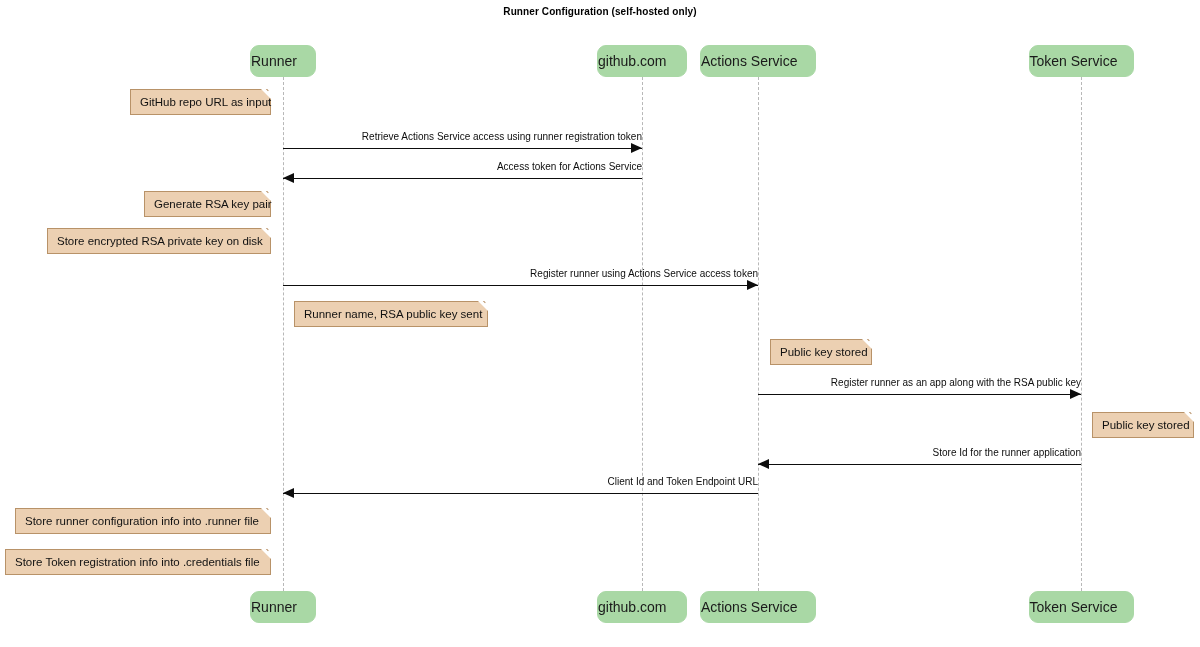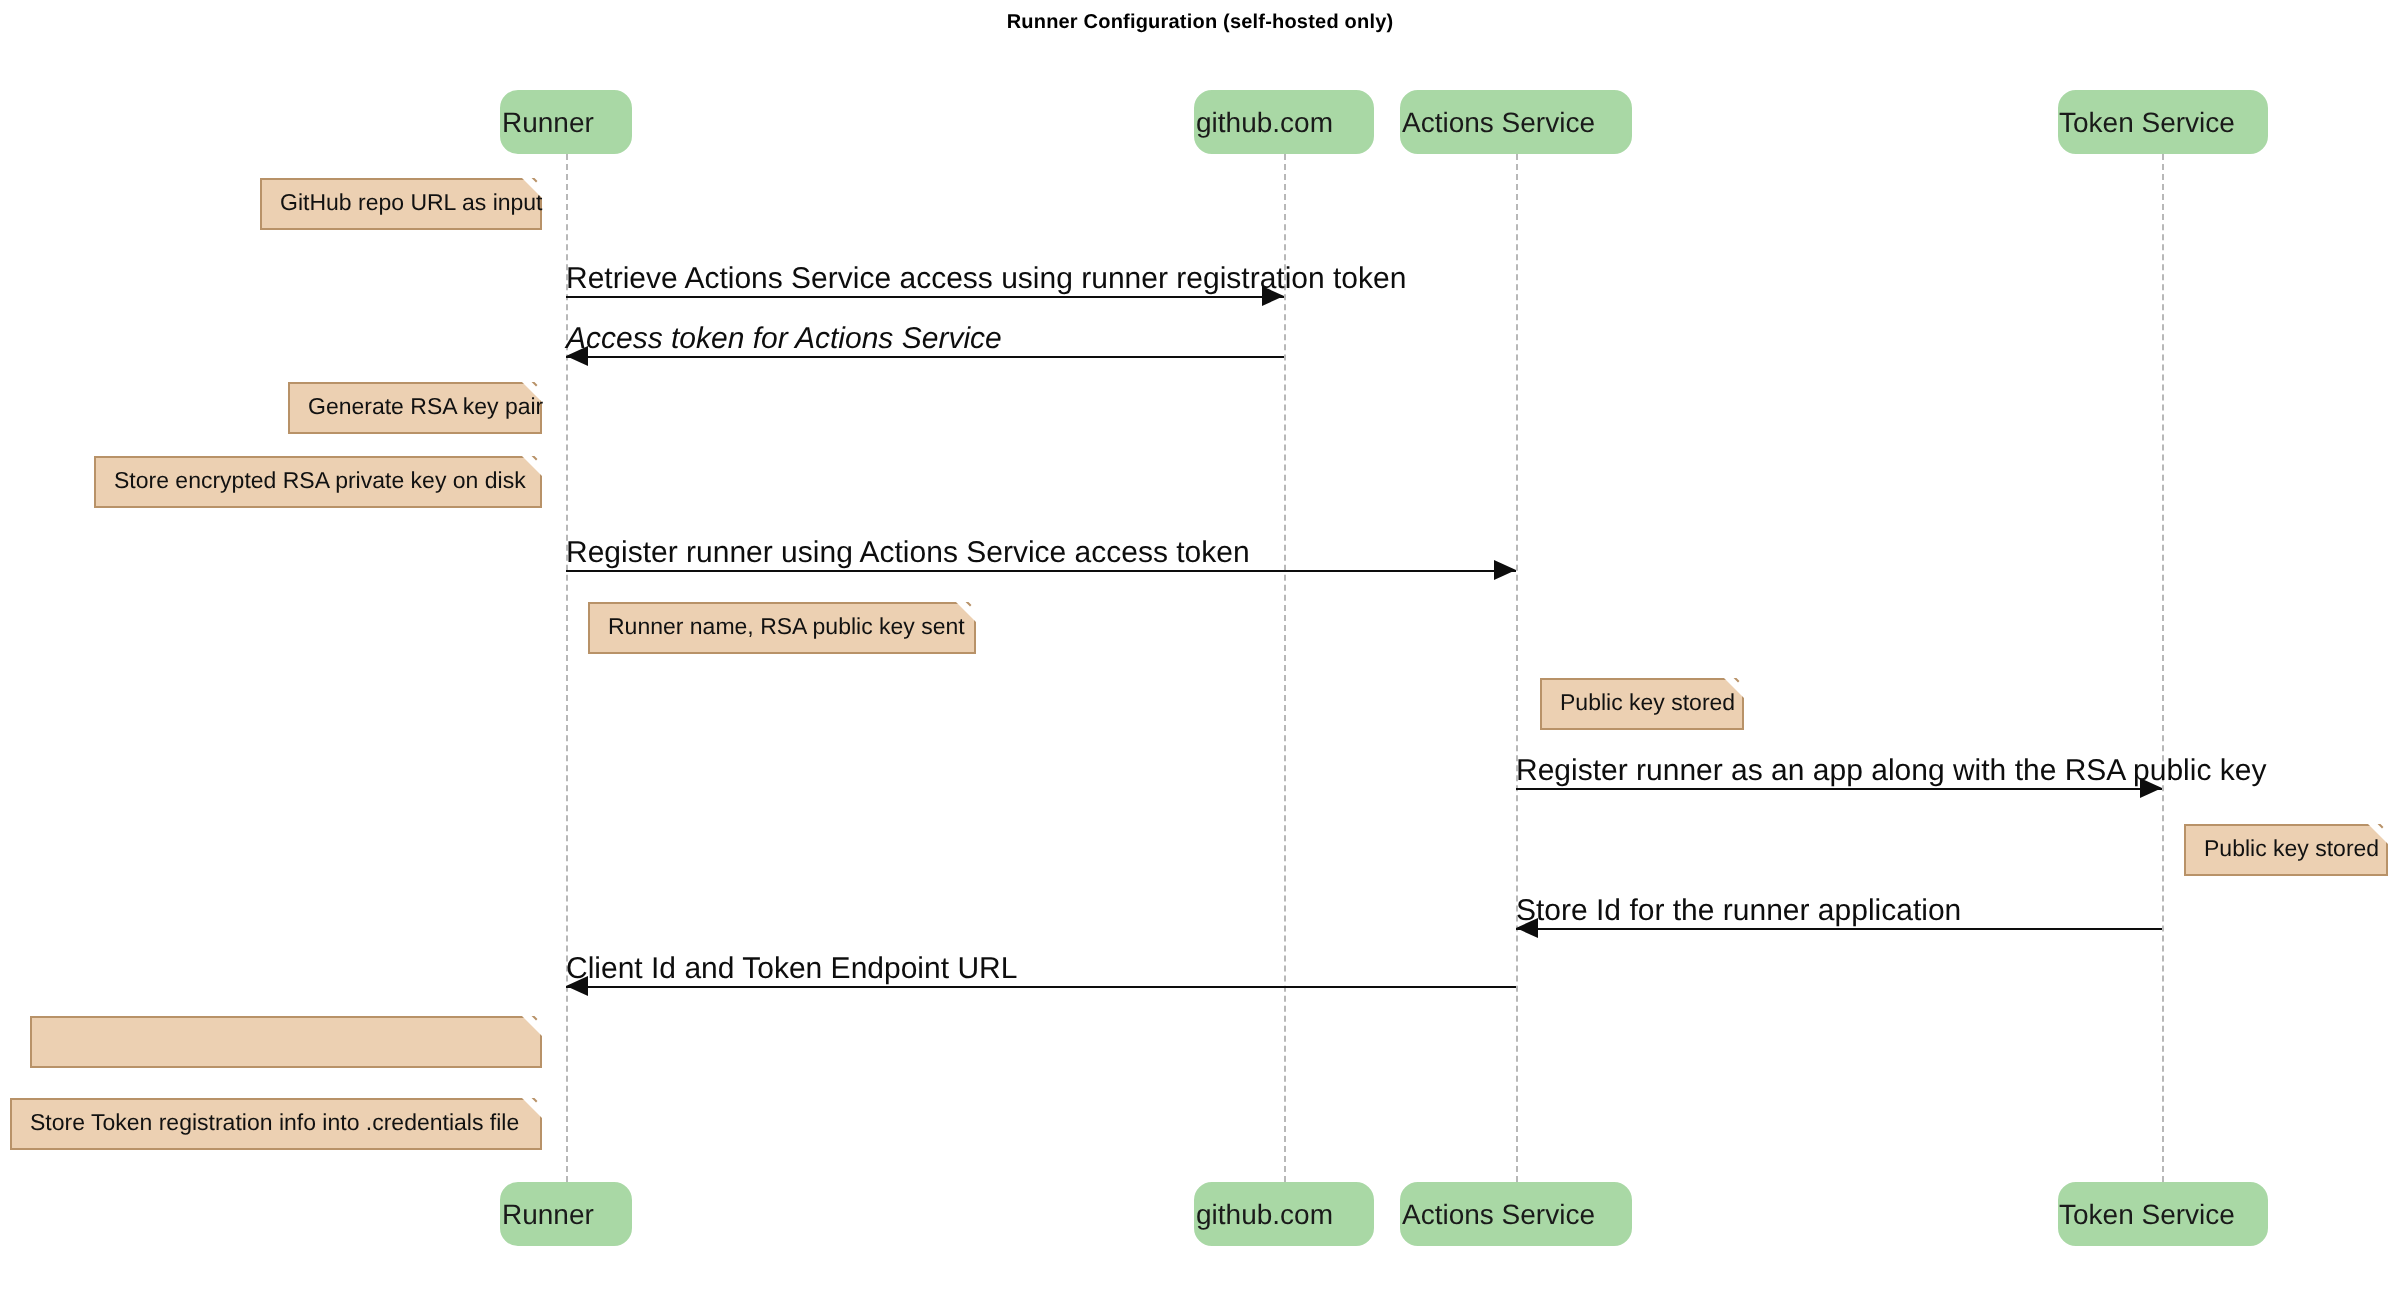--- a/index.html
+++ b/index.html
@@ -57,24 +57,24 @@
   }
 
   
   .msg-line {
     position: absolute;
     height: 0;
     border-top: 1.3px solid #0d0d0d;
   }
   .msg-label {
     position: absolute;
-    font-size: 15px;
+    font-size: 10px;
     color: #0d0d0d;
     white-space: nowrap;
-    text-align: left;
+    text-align: right;
   }
   .arrowhead {
     position: absolute;
     width: 0;
     height: 0;
   }
   .arrowhead.right {
     border-top: 5.5px solid transparent;
     border-bottom: 5.5px solid transparent;
     border-left: 11px solid #0d0d0d;
@@ -154,21 +154,21 @@
       <div class="participant" style="left: 597px; top: 591px; width: 90px;"><span>github.com</span></div>
       <div class="participant" style="left: 700px; top: 591px; width: 116px;"><span>Actions Service</span></div>
       <div class="participant" style="left: 1028.5px; top: 591px; width: 105px;"><span>Token Service</span></div>
     </div>
   <div id="messages">
       <div class="msg-line" style="left: 283px; top: 148px; width: 359px;"></div>
       <div class="arrowhead right" style="top: 143px; left: 631px;"></div>
       <div class="msg-label" style="left: 283px; width: 359px; top: 131px;">Retrieve Actions Service access using runner registration token</div>
       <div class="msg-line" style="left: 283px; top: 178px; width: 359px;"></div>
       <div class="arrowhead left" style="top: 173px; left: 283px;"></div>
-      <div class="msg-label" style="left: 283px; width: 359px; top: 161px; font-style: italic;">Access token for Actions Service</div>
+      <div class="msg-label" style="left: 283px; width: 359px; top: 161px;">Access token for Actions Service</div>
       <div class="msg-line" style="left: 283px; top: 285px; width: 475px;"></div>
       <div class="arrowhead right" style="top: 280px; left: 747px;"></div>
       <div class="msg-label" style="left: 283px; width: 475px; top: 268px;">Register runner using Actions Service access token</div>
       <div class="msg-line" style="left: 758px; top: 394px; width: 323px;"></div>
       <div class="arrowhead right" style="top: 389px; left: 1070px;"></div>
       <div class="msg-label" style="left: 758px; width: 323px; top: 377px;">Register runner as an app along with the RSA public key</div>
       <div class="msg-line" style="left: 758px; top: 464px; width: 323px;"></div>
       <div class="arrowhead left" style="top: 459px; left: 758px;"></div>
       <div class="msg-label" style="left: 758px; width: 323px; top: 447px;">Store Id for the runner application</div>
       <div class="msg-line" style="left: 283px; top: 493px; width: 475px;"></div>
@@ -200,20 +200,21 @@
         <span class="note-text">Public key stored</span>
         <span class="fold"></span>
         <span class="fold-edge"></span>
       </div>
       <div class="note" style="top: 412px; width: 102px; left: 1092px;">
         <span class="note-text">Public key stored</span>
         <span class="fold"></span>
         <span class="fold-edge"></span>
       </div>
       <div class="note" style="top: 508px; width: 256px; left: 15px;">
+        <span class="note-text">Store runner configuration info into .runner file</span>
         <span class="fold"></span>
         <span class="fold-edge"></span>
       </div>
       <div class="note" style="top: 549px; width: 266px; left: 5px;">
         <span class="note-text">Store Token registration info into .credentials file</span>
         <span class="fold"></span>
         <span class="fold-edge"></span>
       </div>
     </div>
 

